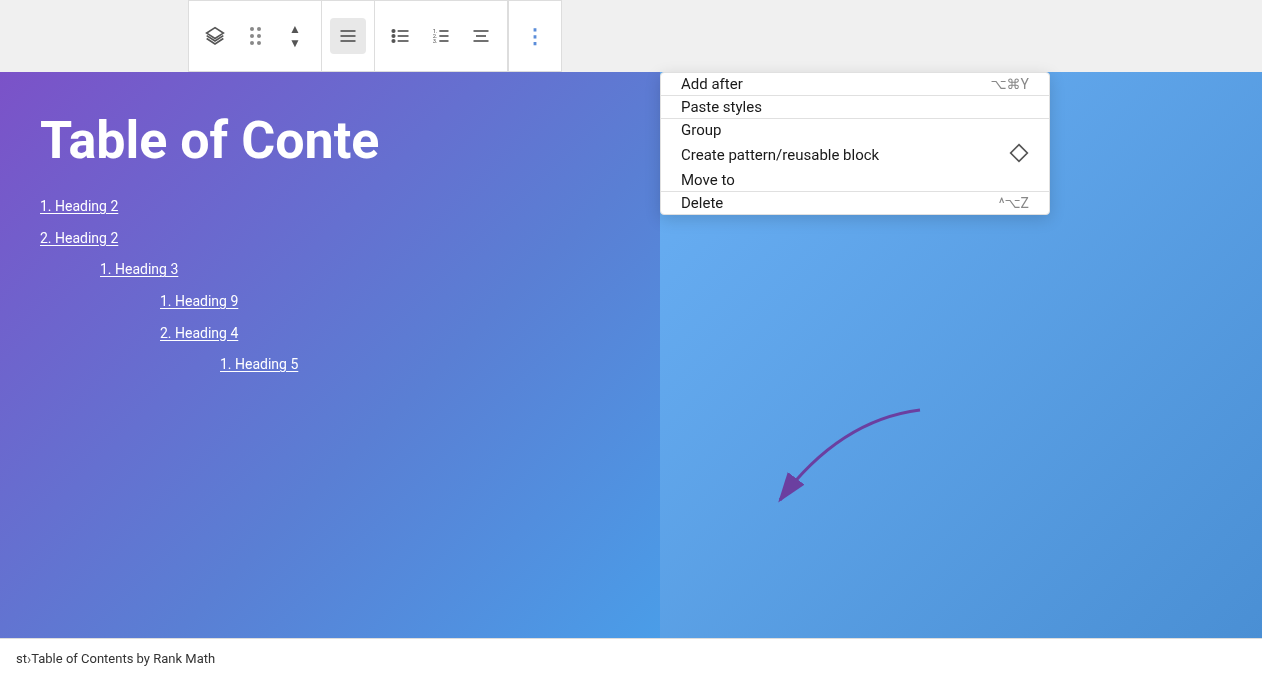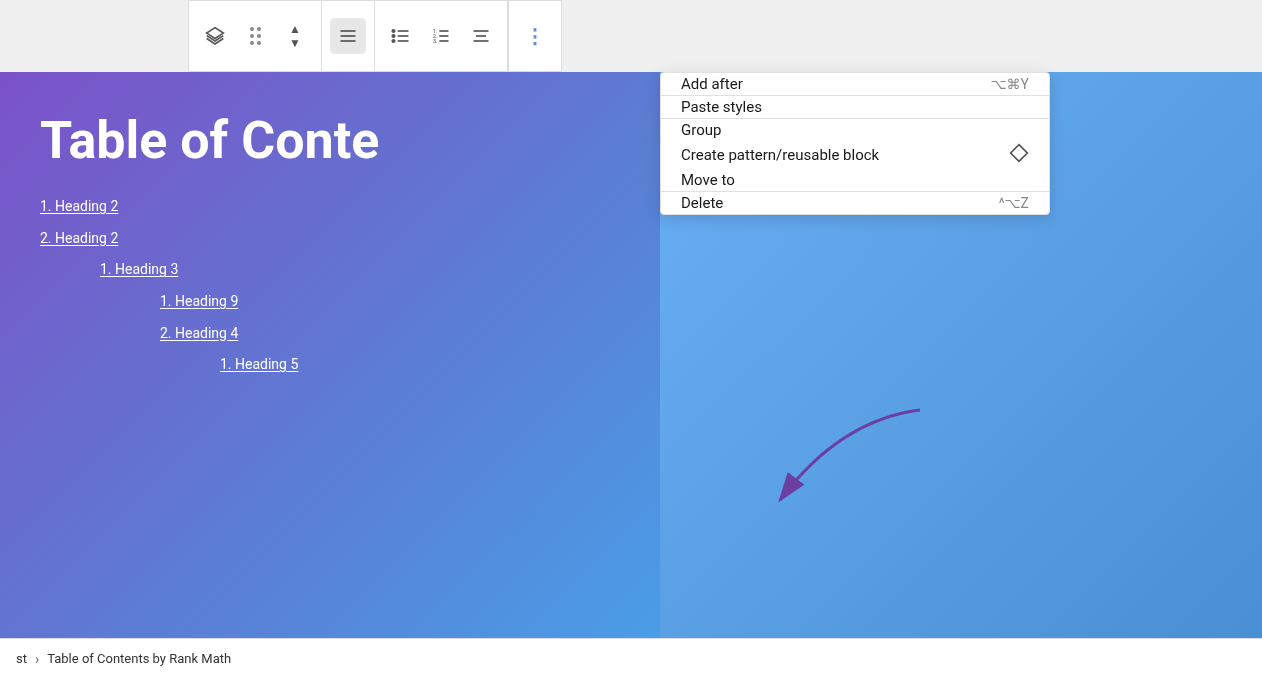--- a/index.html
+++ b/index.html
@@ -150,21 +150,20 @@
       left: 0;
       right: 0;
       height: 40px;
       background: white;
       border-top: 1px solid #ddd;
       display: flex;
       align-items: center;
       padding: 0 16px;
       font-size: 13px;
       color: #333;
-      gap: 8px;
     }
 
     .breadcrumb-separator {
       color: #666;
       font-size: 14px;
     }
 
     
     .dots-grid {
       display: grid;

